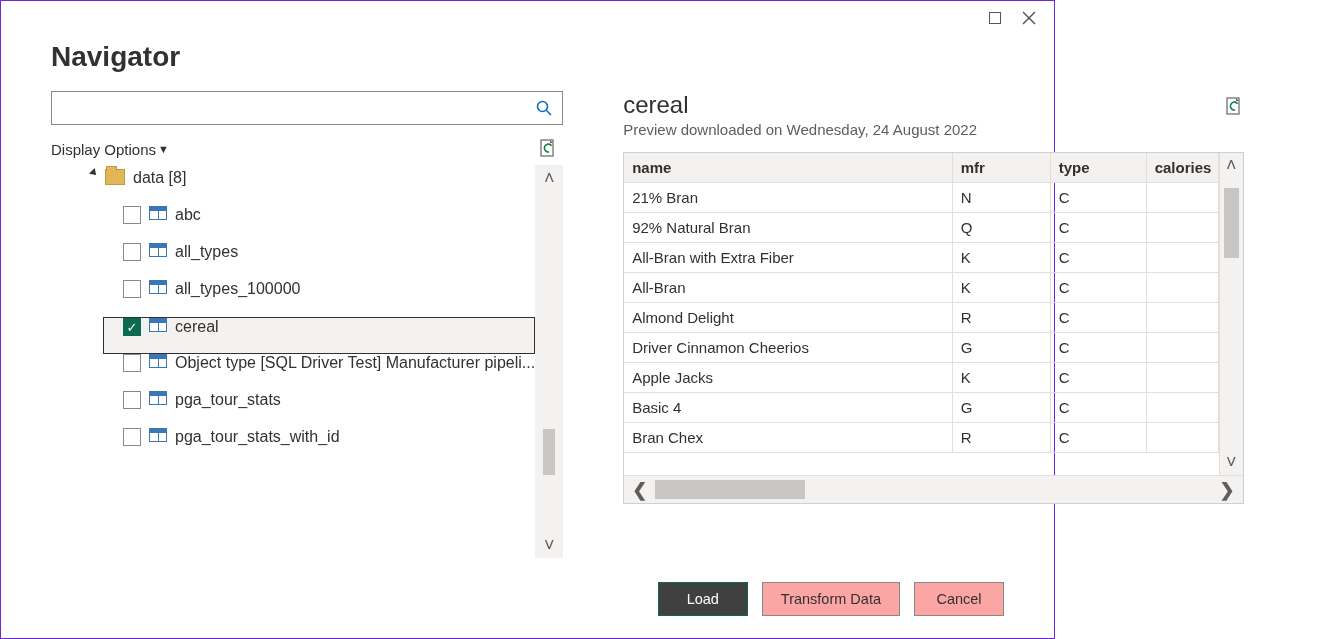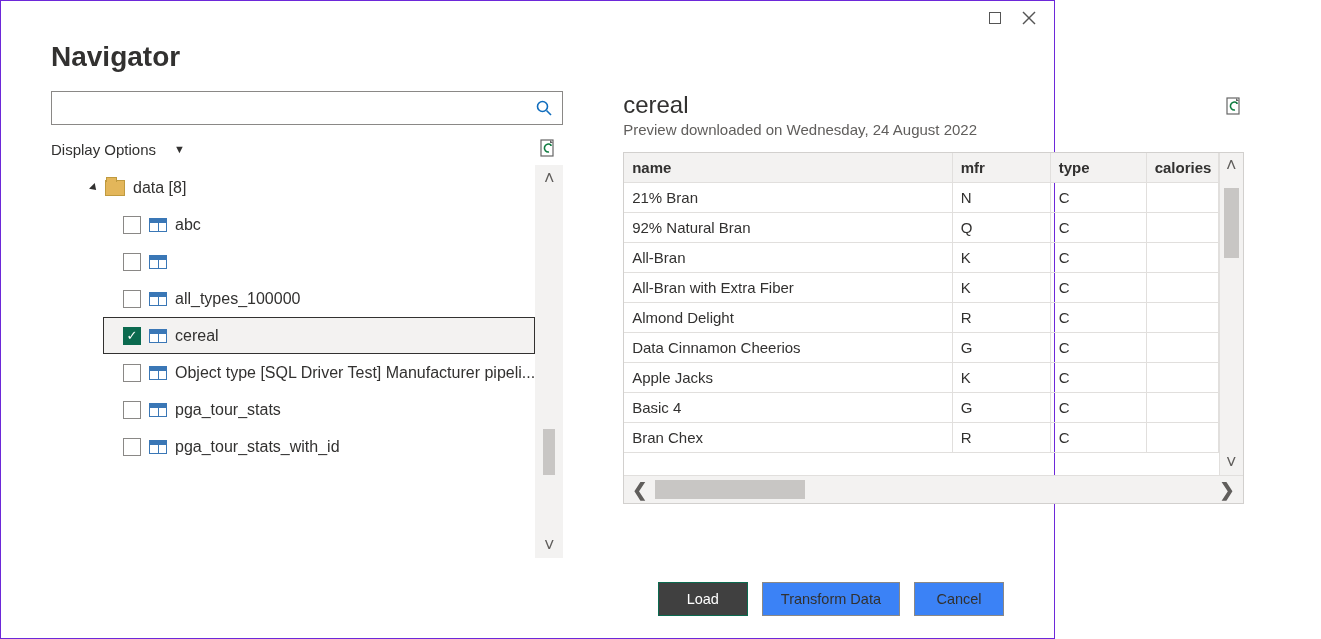--- a/index.html
+++ b/index.html
@@ -63,39 +63,39 @@
   }
   .searchbox input {
     flex:1; border:none; outline:none; font-size:14px; background:transparent;
   }
   .searchicon { color:#0f6cbd; font-size:16px; padding:0 4px; }
   .opsrow {
     display:flex; justify-content:space-between; align-items:center;
     padding: 14px 4px 6px 0px;
   }
   .displayops {
-    display:flex; align-items:center; gap:18px; color:#323130; font-size:15px;
+    display:flex; align-items:center; gap:2px; color:#323130; font-size:15px;
     cursor:pointer;
   }
   .refreshdoc { width:20px; height:20px; display:flex; align-items:center; justify-content:center; cursor:pointer; }
   .tree-wrap {
     display:flex; min-height:0; flex:1; border-top: none;
   }
   .tree {
     flex:1; overflow:hidden; padding-top:4px;
     min-height: 0;
   }
   .vscroll {
     width:28px; background:#f3f2f1; display:flex; flex-direction:column;
     justify-content:space-between; align-items:center; padding:4px 0;
   }
   .vscroll .arrow { font-size:18px; color:#605e5c; cursor:pointer; line-height:1;}
   .vscroll .thumb { width:12px; flex:0 0 46px; background:#c8c6c4; margin-top:180px;}
   .treerow {
-    display:flex; align-items:center; height:37px; gap:8px;
+    display:flex; height:37px; gap:8px;
     padding-left: 40px;
   }
   .treerow.root { padding-left: 40px; }
   .treerow.item { padding-left: 72px; }
   .treerow.selected {
     background:#f3f2f1; border:1px solid #323130;
     margin-left: 52px; padding-left: 19px;
   }
   .expandtri {
     width:0;height:0;border-left:6px solid #323130;border-top:4px solid transparent;border-bottom:4px solid transparent;
@@ -157,21 +157,21 @@
   .thscroll .arrow{font-size:18px;color:#605e5c;cursor:pointer;padding:0 8px;font-weight:bold;}
   .thscroll .track{flex:1;height:100%;position:relative;}
   .thscroll .thumb{position:absolute;left:0;top:4px;bottom:4px;width:150px;background:#c8c6c4;}
 
   .footer {
     display:flex; justify-content:flex-end; gap:14px;
     padding: 24px 50px 22px 50px;
   }
   .btn {
     min-width:90px; height:34px; padding:0 18px; border:1px solid #8a8886;
-    background:#3b82f6; font-size:14.5px; color:#323130; cursor:pointer;
+    background:#fca5a5; font-size:14.5px; color:#323130; cursor:pointer;
     display:flex;align-items:center;justify-content:center;
   }
   .btn.primary { background:#404040; color:#fff; border-color:#0b6a4f; }
   svg{display:block;}
 </style>
 </head>
 <body>
 
 <div class="dialog">
   <div class="titlebar">
@@ -227,20 +227,21 @@
           </div>
 
           <div class="treerow item">
             <span class="chkbox"></span>
             <span class="tblicon"></span>
             <span class="treelabel">abc</span>
           </div>
           <div class="treerow item">
             <span class="chkbox"></span>
             <span class="tblicon"></span>
+            <span class="treelabel">all_types</span>
           </div>
           <div class="treerow item">
             <span class="chkbox"></span>
             <span class="tblicon"></span>
             <span class="treelabel">all_types_100000</span>
           </div>
           <div class="treerow item selected">
             <span class="chkbox checked">✓</span>
             <span class="tblicon"></span>
             <span class="treelabel">cereal</span>
@@ -312,39 +313,39 @@
                     <td>C</td>
                     <td></td>
                   </tr>
                   <tr>
                     <td>92% Natural Bran</td>
                     <td>Q</td>
                     <td>C</td>
                     <td></td>
                   </tr>
                   <tr>
+                    <td>All-Bran with Extra Fiber</td>
+                    <td>K</td>
+                    <td>C</td>
+                    <td></td>
+                  </tr>
+                  <tr>
                     <td>All-Bran</td>
                     <td>K</td>
                     <td>C</td>
                     <td></td>
                   </tr>
                   <tr>
-                    <td>All-Bran with Extra Fiber</td>
-                    <td>K</td>
-                    <td>C</td>
-                    <td></td>
-                  </tr>
-                  <tr>
                     <td>Almond Delight</td>
                     <td>R</td>
                     <td>C</td>
                     <td></td>
                   </tr>
                   <tr>
-                    <td>Data Cinnamon Cheerios</td>
+                    <td>Driver Cinnamon Cheerios</td>
                     <td>G</td>
                     <td>C</td>
                     <td></td>
                   </tr>
                   <tr>
                     <td>Apple Jacks</td>
                     <td>K</td>
                     <td>C</td>
                     <td></td>
                   </tr>

